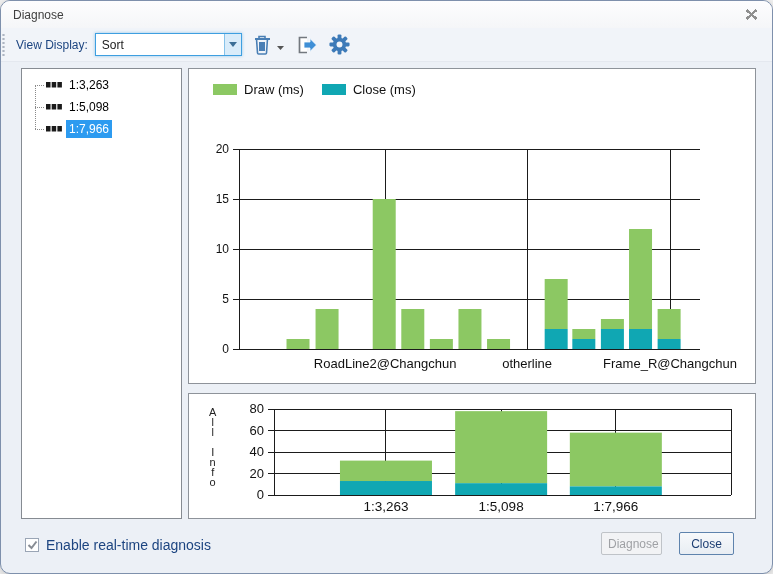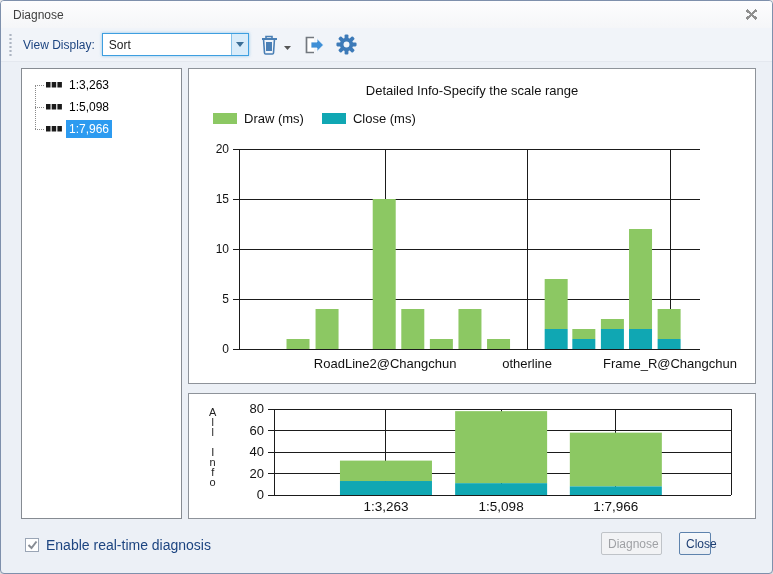--- a/index.html
+++ b/index.html
@@ -1,26 +1,26 @@
 <!DOCTYPE html>
 <html><head>
 <meta charset="utf-8">
 <style>
   html,body{margin:0;padding:0;background:#f2f2f2;}
   *{box-sizing:border-box;}
-  .dialog{position:relative;width:773px;height:574px;border:1px solid #7e90ac;border-radius:4px;
+  .dialog{position:relative;width:773px;height:574px;border:1px solid #7e90ac;border-radius:10px;
     background:#ecf0f6;overflow:hidden;font-family:"Liberation Sans",sans-serif;
     box-shadow:0 2px 8px rgba(0,0,0,.2);}
   
   .titlebar{height:27px;display:flex;align-items:center;padding:0 12px;
     background:linear-gradient(#fdfdfe,#f5f6f8);}
   .title{flex:1;font-size:12px;color:#404040;}
   .close-btn{display:flex;align-items:center;justify-content:center;width:18px;height:16px;cursor:pointer;}
   
-  .toolbar{height:34px;display:flex;align-items:center;background:#f1f4f9;padding-left:7px;
+  .toolbar{height:34px;display:flex;align-items:center;background:#f1f4f9;
     border-bottom:1px solid #e4e8ef;}
   .grip{width:5px;height:24px;margin-right:10px;
     background-image:radial-gradient(circle,#adb5c2 1px,transparent 1.3px);background-size:5px 4px;}
   .tb-label{font-size:12px;color:#1c4480;margin-right:7px;}
   .combo{width:147px;height:23px;border:1px solid #3e9fe0;background:#fff;display:flex;align-items:stretch;
     box-shadow:0 0 3px rgba(70,160,220,.55);}
   .combo-text{flex:1;font-size:12px;color:#1a1a1a;padding-left:6px;display:flex;align-items:center;}
   .combo-arrow{width:17px;background:#d9ecfa;border-left:1px solid #86c2e9;display:flex;align-items:center;justify-content:center;}
   .tb-btn{margin-left:9px;display:flex;align-items:center;background:none;border:none;padding:0;cursor:pointer;}
   .tb-caret{margin-left:4px;}
@@ -45,21 +45,21 @@
   .bottom-plot{position:absolute;left:0;top:0;}
   svg text{font-family:"Liberation Sans",sans-serif;}
   svg line{shape-rendering:crispEdges;}
   
   .checkbox-row{position:absolute;left:24px;top:536px;display:flex;align-items:center;gap:7px;}
   .checkbox{width:14px;height:14px;background:#fff;border:1px solid #9aa5b5;display:flex;align-items:center;justify-content:center;cursor:pointer;}
   .checkbox-label{font-size:14px;color:#1c4480;}
   .btn{position:absolute;top:531px;height:23px;font-size:12px;font-family:inherit;border-radius:2px;cursor:pointer;}
   .btn-diagnose{left:600px;width:61px;background:#f2f3f5;border:1px solid #bfc3c8;color:#585858;}
   .btn-diagnose.disabled{color:#9fa1a5;cursor:default;}
-  .btn-close{left:678px;width:32px;background:linear-gradient(#f7f9fb,#e8edf3);border:1px solid #5e83ad;color:#1d3e73;}
+  .btn-close{left:678px;width:55px;background:linear-gradient(#f7f9fb,#e8edf3);border:1px solid #5e83ad;color:#1d3e73;}
 </style>
 </head>
 <body>
 
 <div class="dialog">
 
   <div class="titlebar">
     <span class="title">Diagnose</span>
     <span class="close-btn">
       <svg width="13" height="11" viewBox="0 0 13 11">
@@ -152,21 +152,20 @@
             <rect x="0" y="0" width="4.5" height="5.5" fill="#1a1a1a"></rect>
             <rect x="5.7" y="0" width="4.5" height="5.5" fill="#1a1a1a"></rect>
             <rect x="11.4" y="0" width="4.5" height="5.5" fill="#1a1a1a"></rect>
           </svg>
       </span>
       <span class="tree-label">1:7,966</span>
     </div>
   </div>
 
   <div class="main-panel">
-    <div class="chart-title">Detailed Info-Specify the scale range</div>
     <div class="legend">
       <span class="legend-item">
         <span class="legend-swatch" style="background: rgb(140, 200, 99);"></span>
         <span>Draw (ms)</span>
       </span>
       <span class="legend-item">
         <span class="legend-swatch" style="background: rgb(16, 167, 179);"></span>
         <span>Close (ms)</span>
       </span>
     </div>

